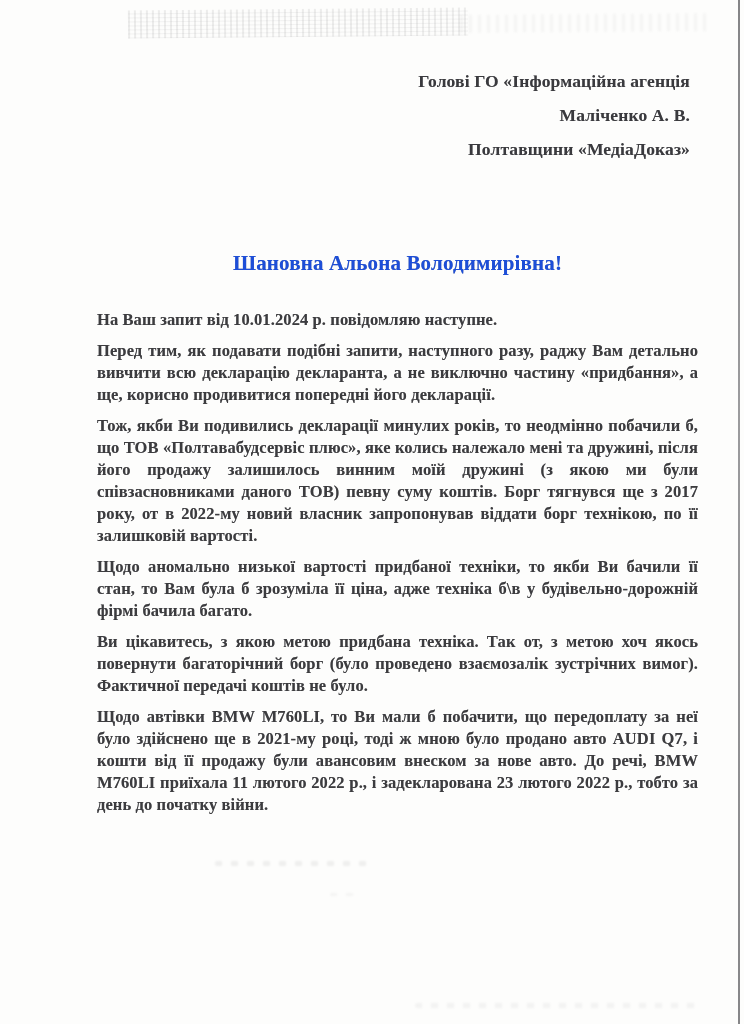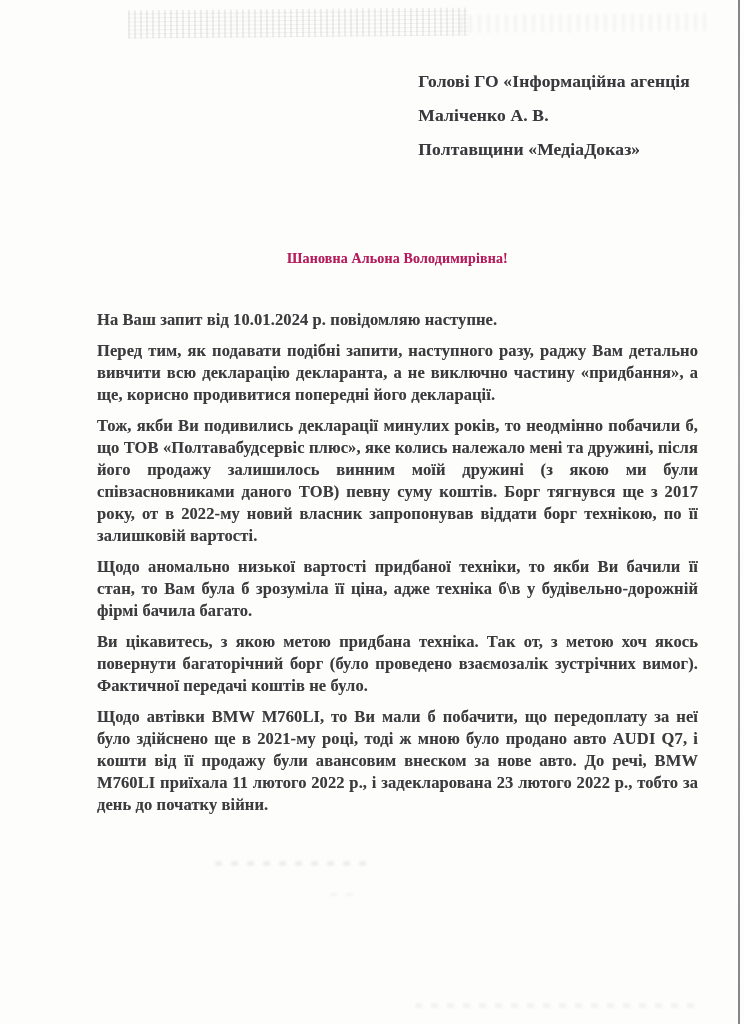--- a/index.html
+++ b/index.html
@@ -64,38 +64,38 @@
   }
   .smudge-1 { top: 861px; left: 215px; width: 160px; height: 5px; opacity: 0.55; }
   .smudge-2 { top: 1003px; left: 415px; width: 285px; height: 5px; opacity: 0.40; }
   .smudge-3 { top: 893px; left: 330px; width: 24px;  height: 3px; opacity: 0.35; }
 
   
   .recipient {
     position: absolute;
     top: 64px;
     right: 54px;
-    text-align: left;
+    text-align: right;
     font-weight: 700;
     font-size: 17.5px;
     line-height: 34px;
     letter-spacing: 0.15px;
     color: #3a3a3e;
     white-space: nowrap;
   }
   .salutation {
     position: absolute;
     top: 251px;
     left: 97px;
     width: 601px;
     text-align: center;
     font-weight: 700;
-    font-size: 14px;
+    font-size: 21px;
     letter-spacing: 0.15px;
-    color: #be185d;
+    color: #1d4ed8;
   }
   .letter-body {
     position: absolute;
     top: 309px;
     left: 97px;
     width: 601px;
     font-size: 16.5px;
     line-height: 22px;
     text-align: justify;
     letter-spacing: 0.1px;

